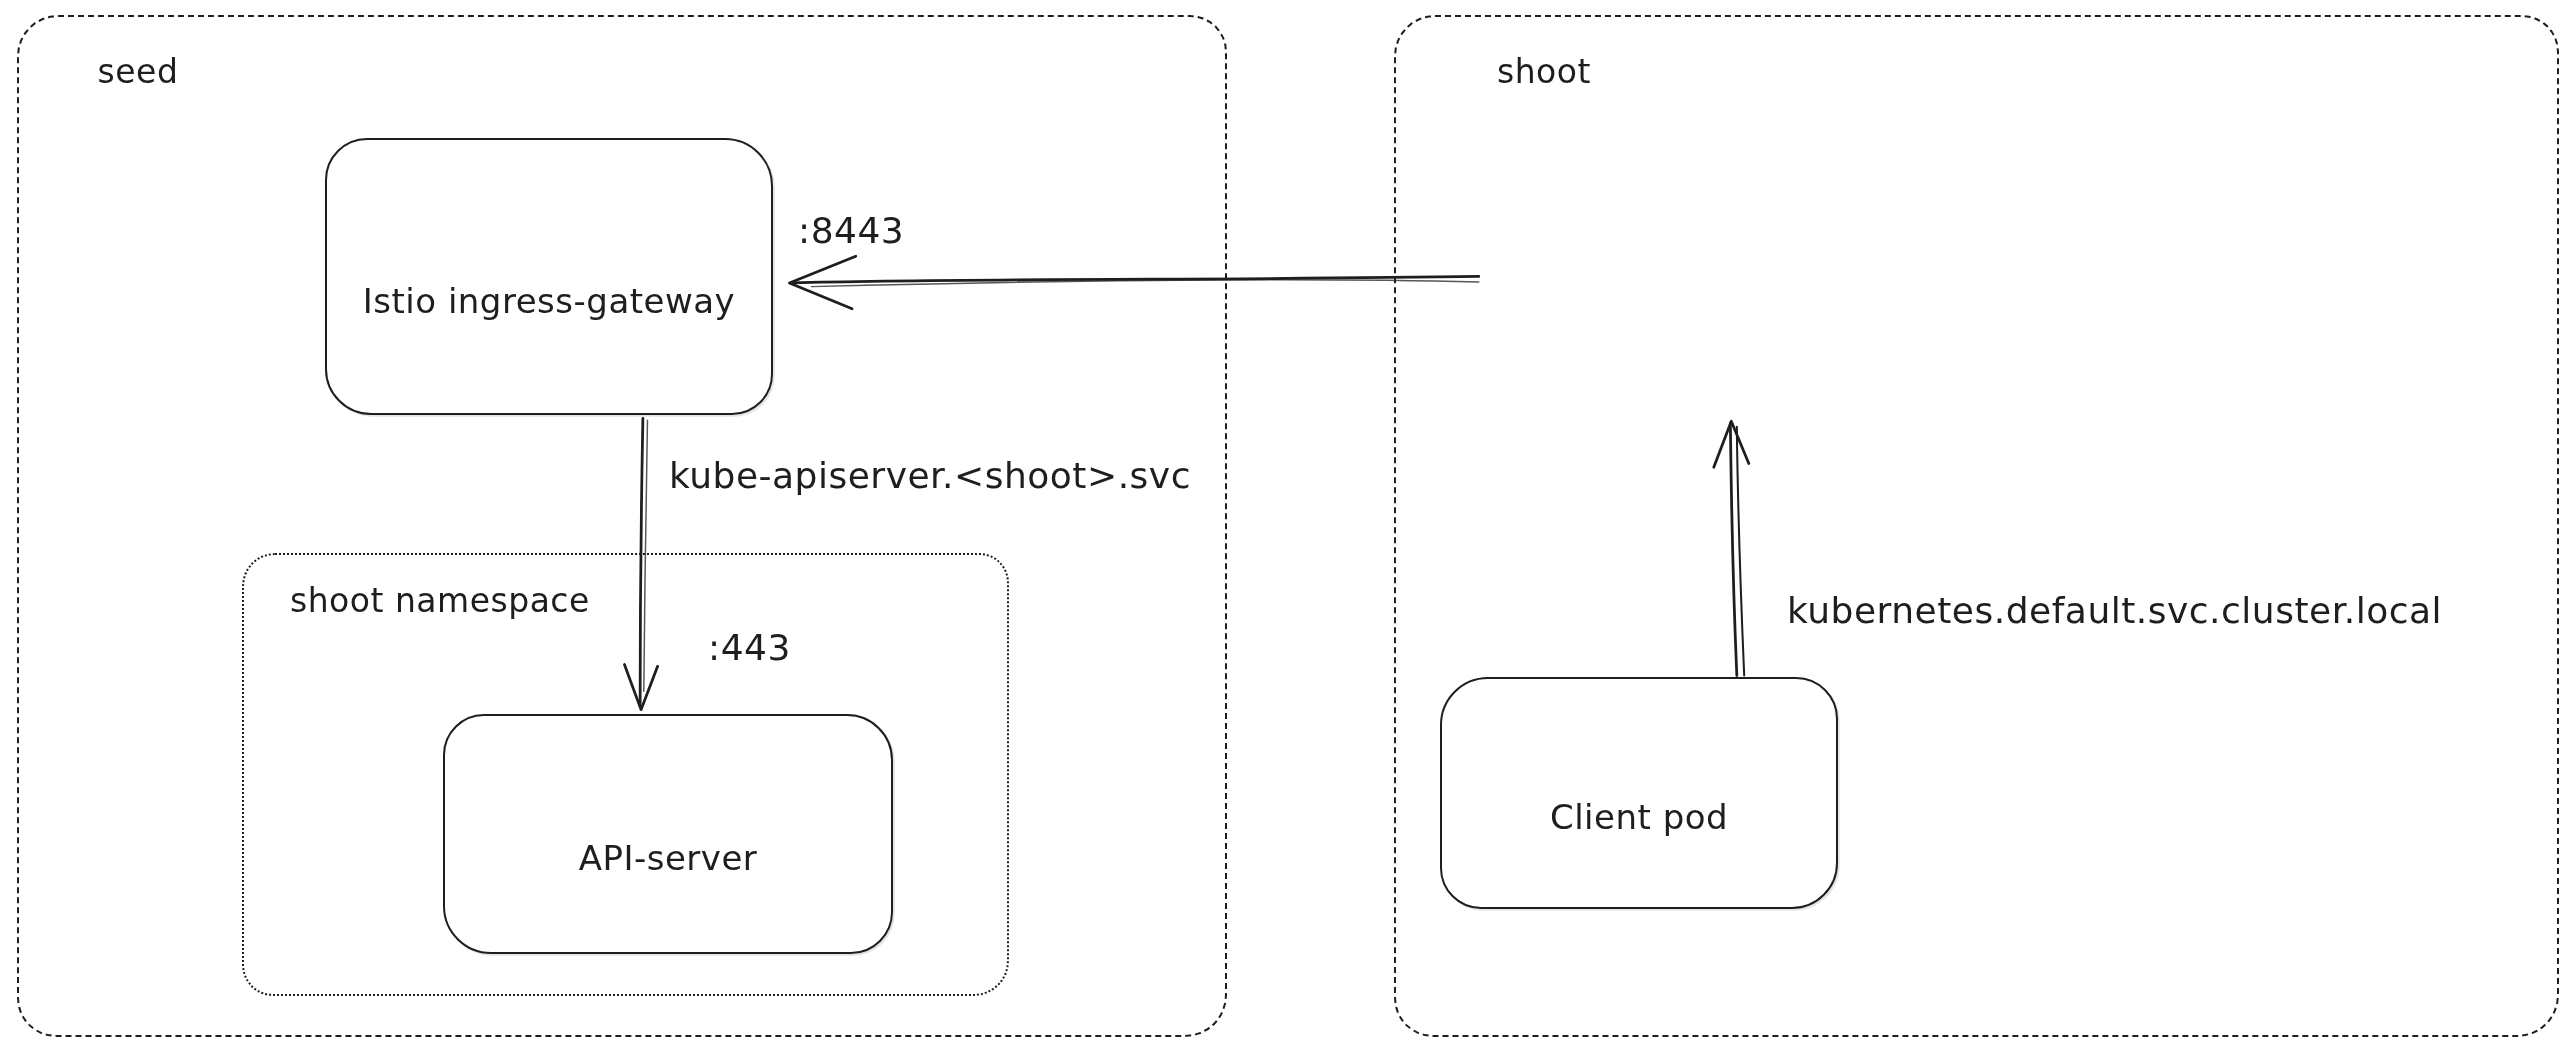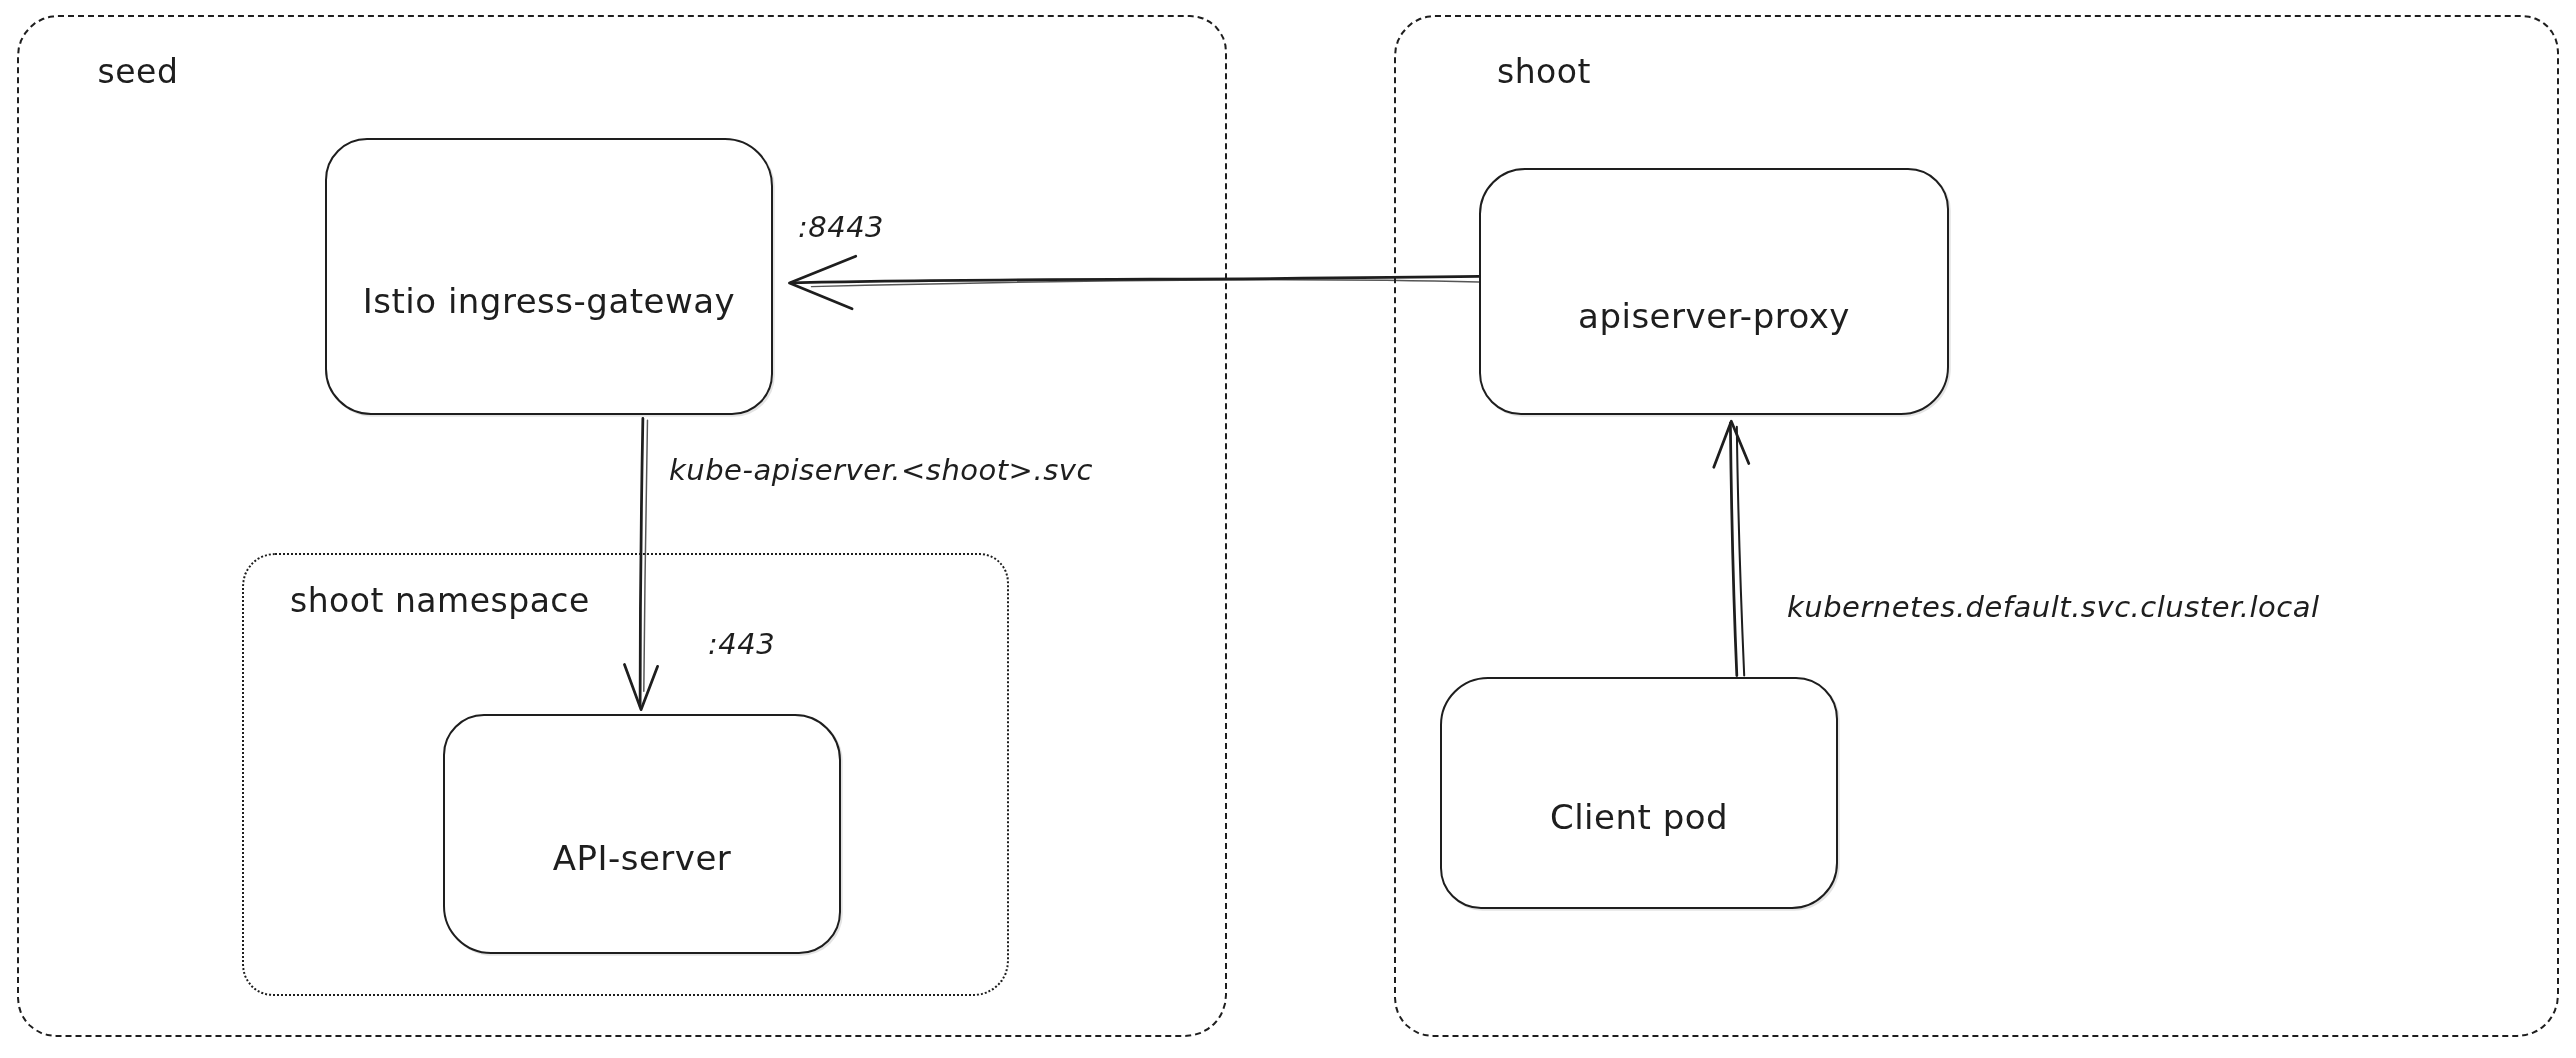--- a/index.html
+++ b/index.html
@@ -47,30 +47,29 @@
     box-shadow: 1.8px 1.8px 0 0 rgba(30,30,30,0.12);
   }
   .node-label {
     font-size: 34px;
     letter-spacing: 0.5px;
     white-space: nowrap;
     margin-top: 48px;
   }
   .edge-label {
     position: absolute;
-    font-size: 29px;
+    font-size: 36px;
     letter-spacing: 0.5px;
     white-space: nowrap;
-    font-style: italic;
   }
   .edge-label .line { display: block; line-height: 1.68; }
   
   #node-istio        { left: 325px;  top: 138px; width: 448px; height: 277px; border-radius: 42px 48px 41px 46px; }
   #node-proxy        { left: 1479px; top: 168px; width: 470px; height: 247px; border-radius: 46px 41px 48px 42px; }
-  #node-apiserver    { left: 443px;  top: 714px; width: 398px; height: 240px; border-radius: 41px 46px 42px 48px; }
+  #node-apiserver    { left: 443px;  top: 714px; width: 450px; height: 240px; border-radius: 41px 46px 42px 48px; }
   #node-clientpod    { left: 1440px; top: 677px; width: 398px; height: 232px; border-radius: 48px 42px 46px 41px; }
 
   #container-seed    { left: 16.6px;   top: 14.8px;  width: 1210px; height: 1022px; }
   #container-shoot   { left: 1394px; top: 14.8px;  width: 1165px; height: 1022px; }
   #container-ns      { left: 242px;  top: 553px; width: 767px;  height: 443px; }
 
   #label-seed  { left: 79px;  top: 35px; }
   #label-shoot { left: 101px; top: 35px; }
   #label-ns    { left: 46px;  top: 26px; }
 
@@ -93,23 +92,20 @@
   </div>
 
   <div class="container dotted" id="container-ns">
     <span class="container-label" id="label-ns">shoot namespace</span>
   </div>
 
   <div class="node" id="node-istio">
     <span class="node-label">Istio ingress-gateway</span>
   </div>
 
-  <div class="node" id="node-proxy">
-    <span class="node-label">apiserver-proxy</span>
-  </div>
 
   <div class="node" id="node-apiserver">
     <span class="node-label">API-server</span>
   </div>
 
   <div class="node" id="node-clientpod">
     <span class="node-label">Client pod</span>
   </div>
 
   <span class="edge-label" id="edge-label-8443">:8443</span>

